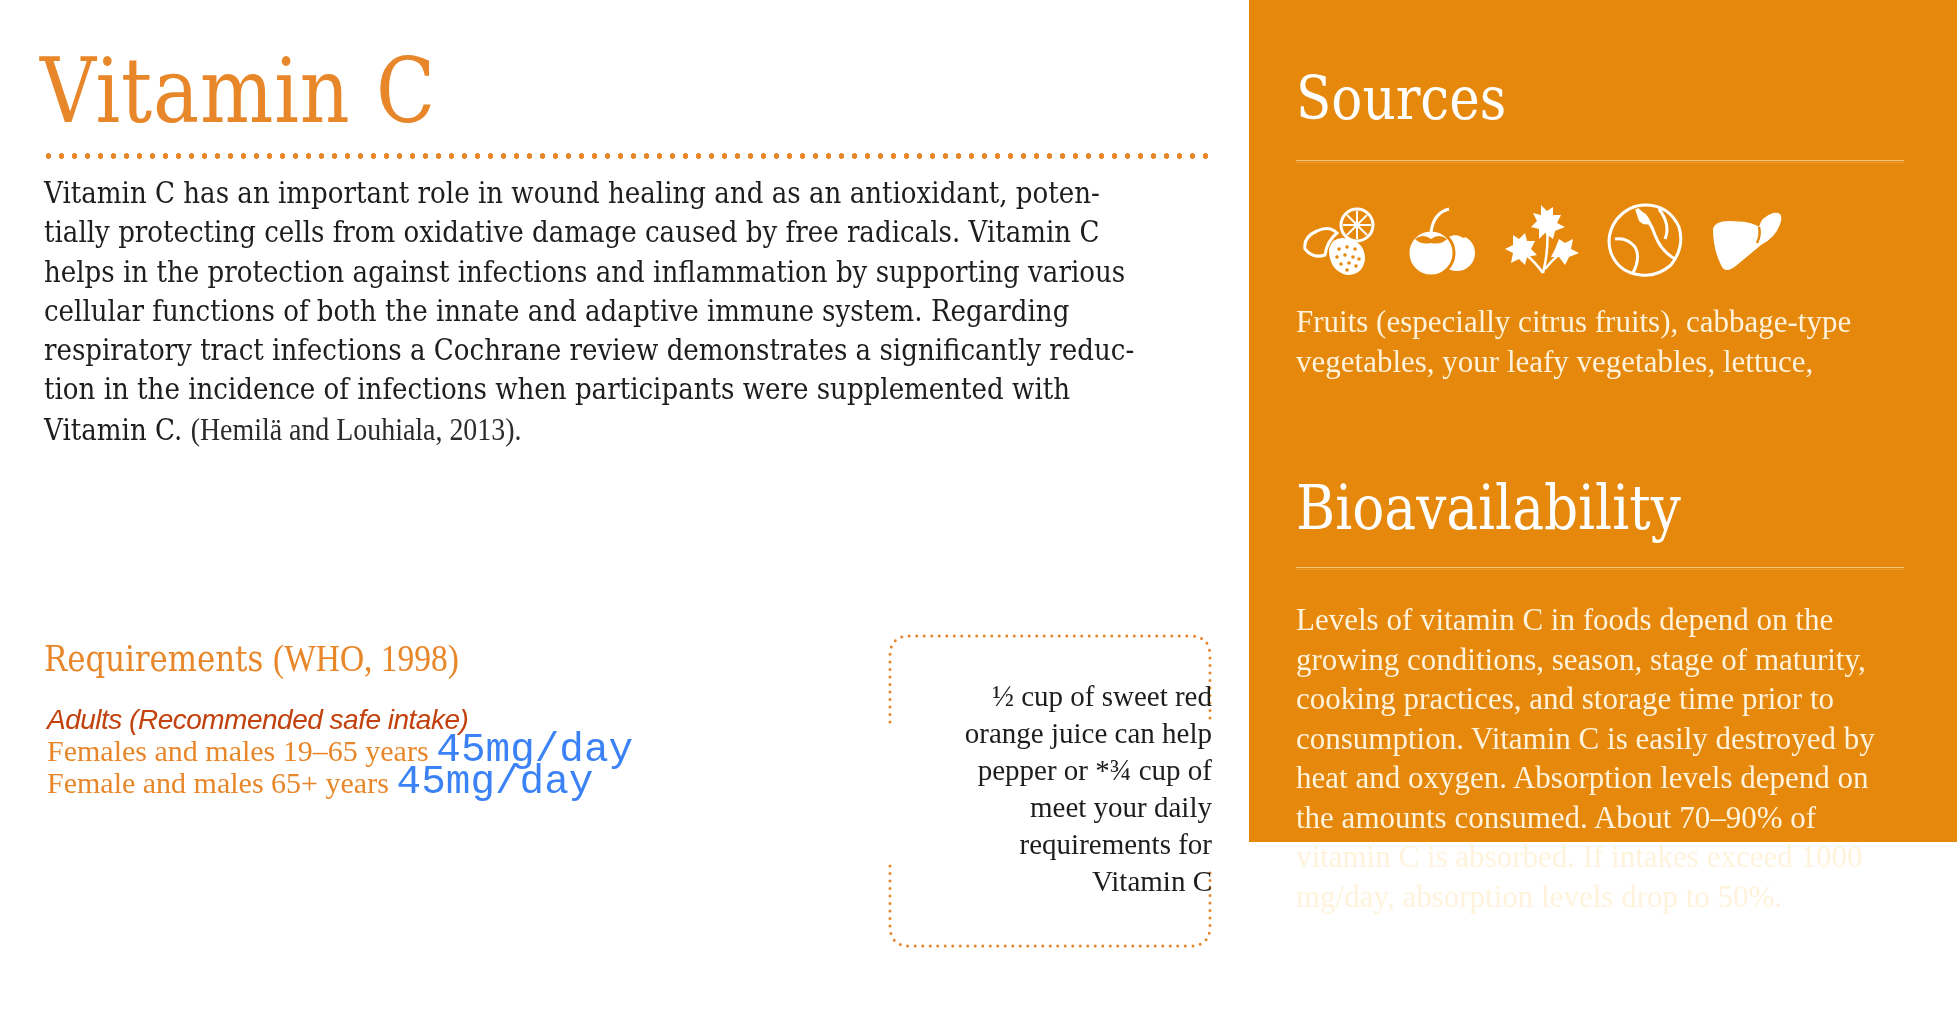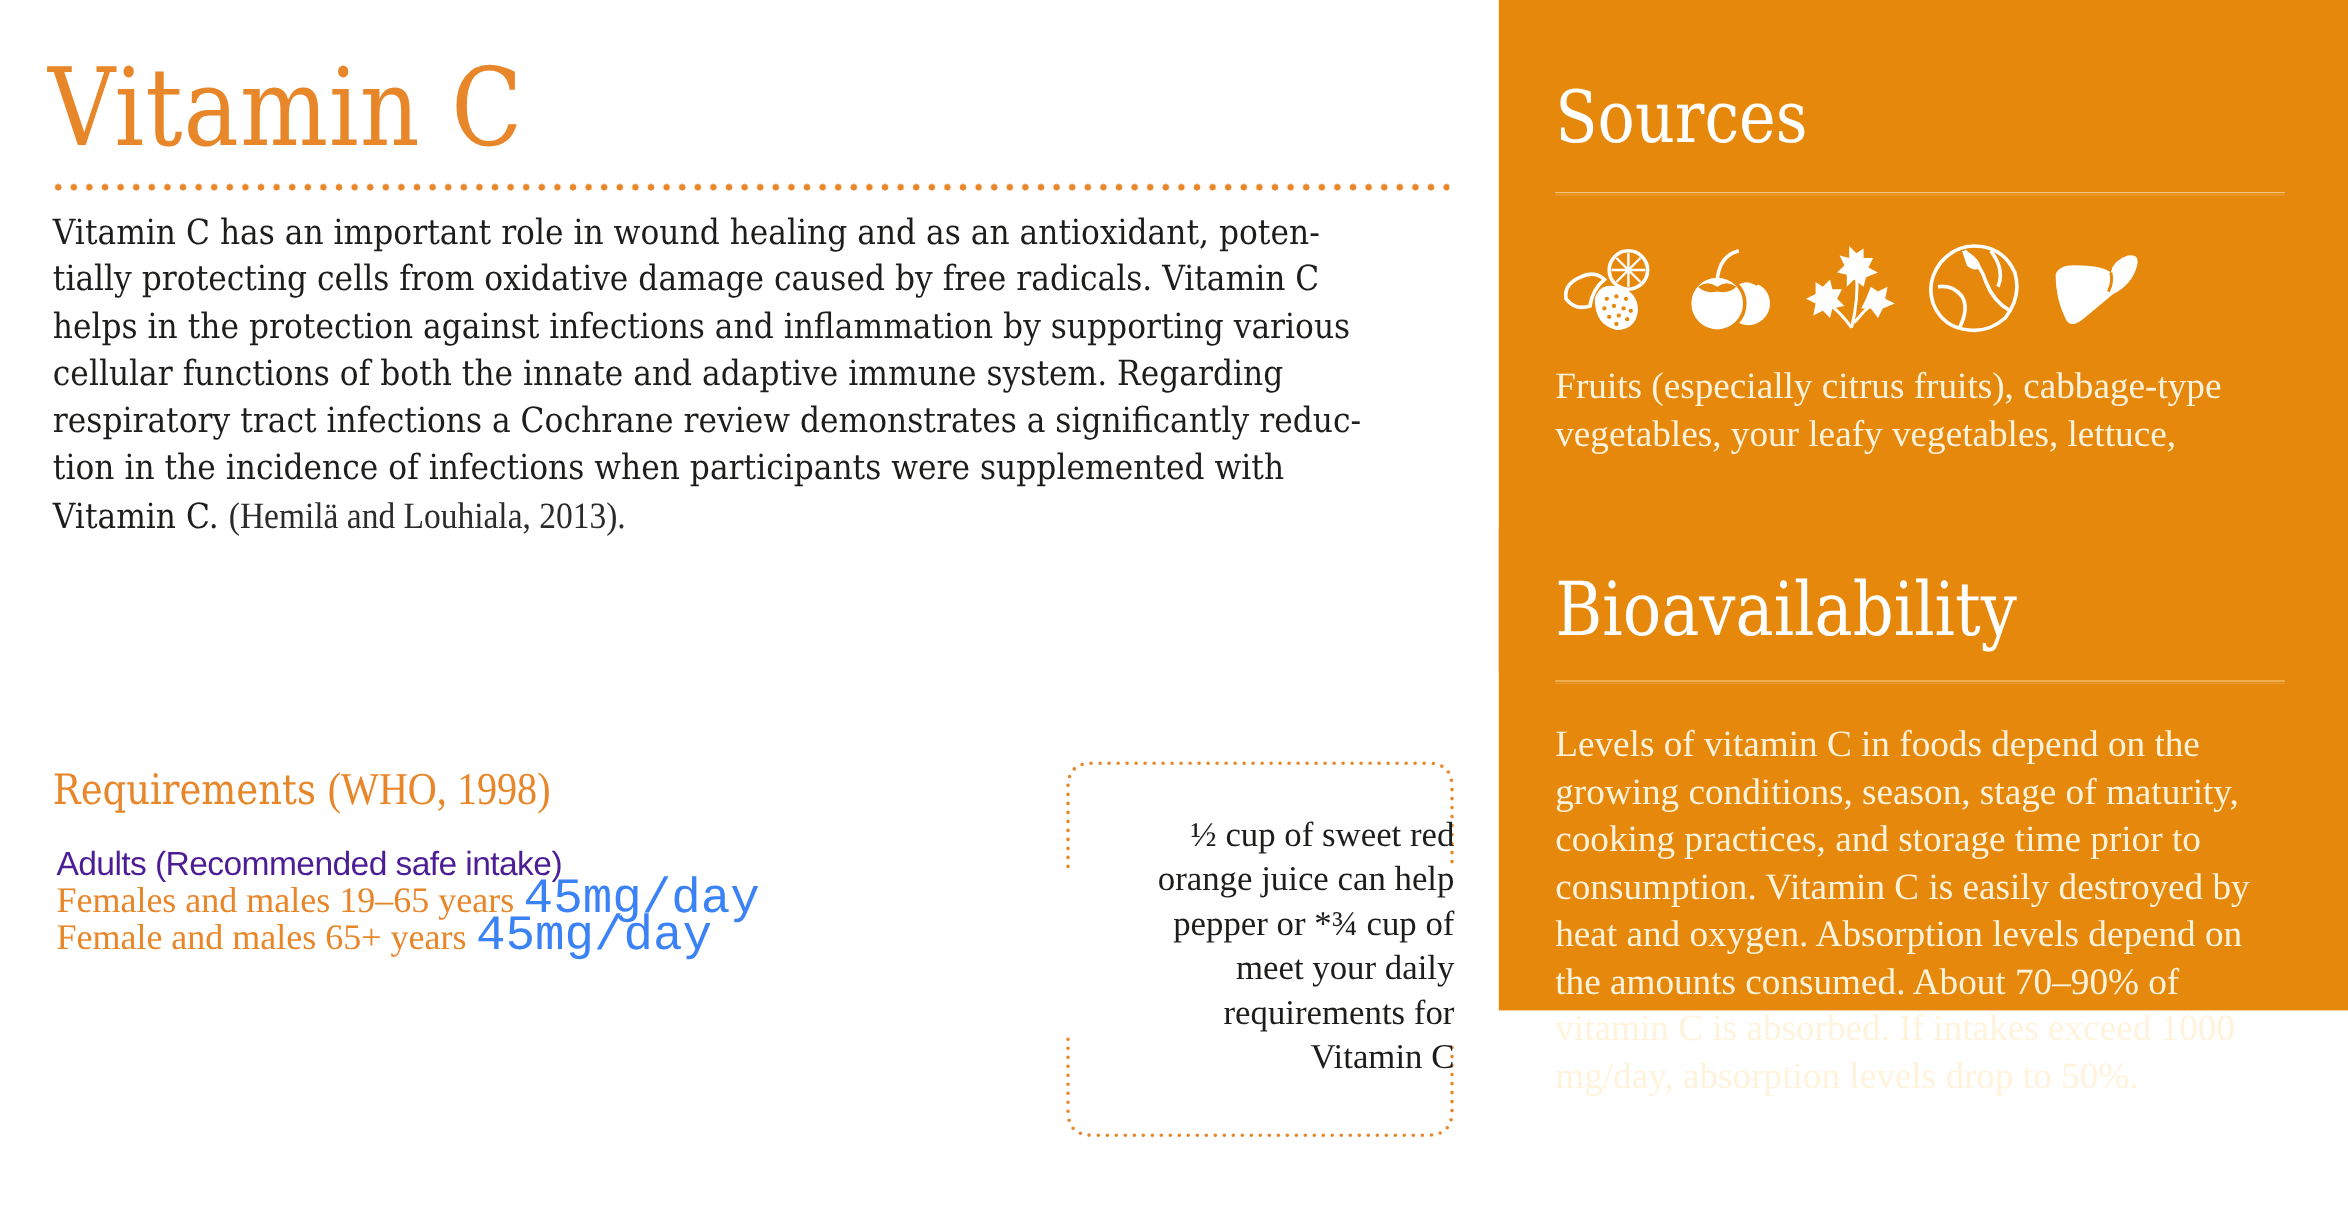--- a/index.html
+++ b/index.html
@@ -36,21 +36,21 @@
     left: 44px; top: 636px; margin: 0; font-weight: normal;
     font-size: 35px; line-height: 44px; color: #e8862a;
     font-family: "DejaVu Serif", serif;
     transform: scaleX(0.88); transform-origin: left top; white-space: nowrap;
   }
   .req-heading .light { font-family: "Liberation Serif", serif; font-size: 38px; }
   .req-list {
     left: 47px; top: 704px; font-size: 28px; line-height: 31px;
     font-family: "Liberation Sans", sans-serif; white-space: nowrap;
   }
-  .req-list .sub { color: #4c1d95; display: block; letter-spacing: -0.5px; }
+  .req-list .sub { font-style: italic; color: #c2410c; display: block; letter-spacing: -0.5px; }
   .req-row { display: block; }
   .req-row .grp { color: #e8862a; font-family: "Liberation Serif", serif; font-size: 30px; }
   .req-row .val { color: #3b82f6; font-family: Liberation Mono, monospace; font-size: 41px; }
 
   .callout {
     left: 888px; top: 634px; width: 324px; height: 314px;
   }
   .callout .frame { position: absolute; inset: 0; }
   .callout-text {
     position: absolute; left: 0; right: 0; top: 44px;

